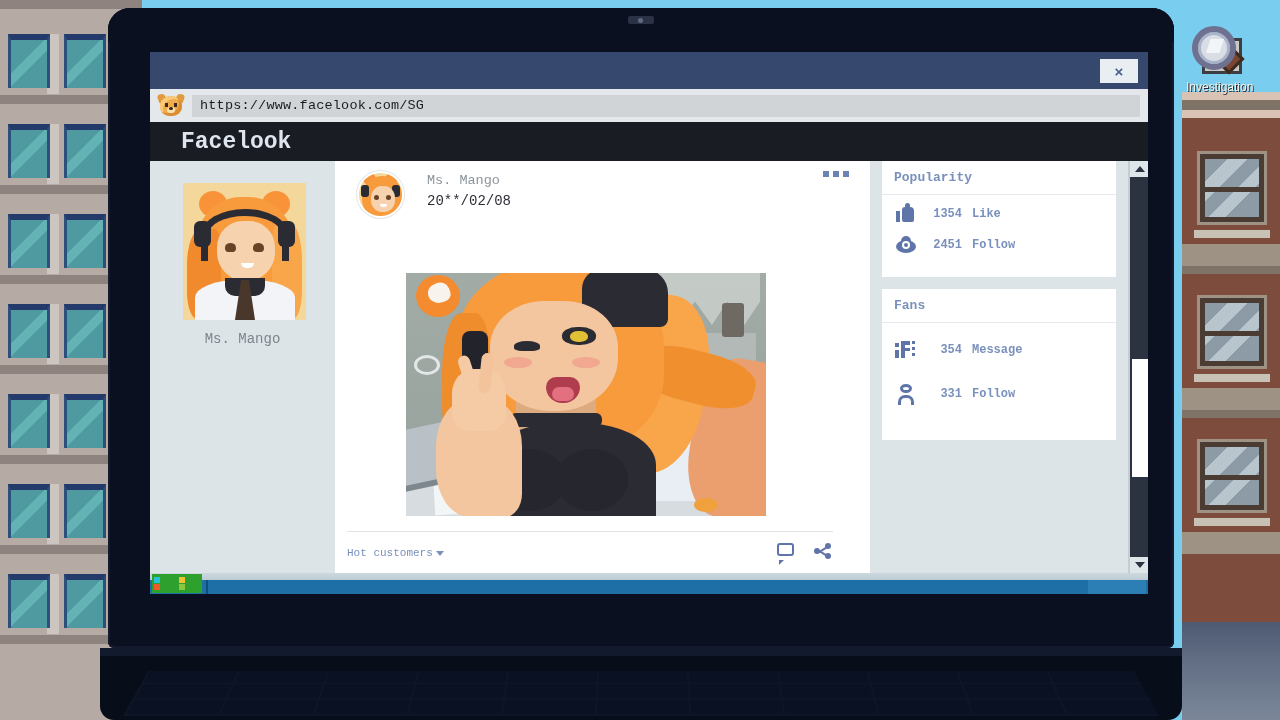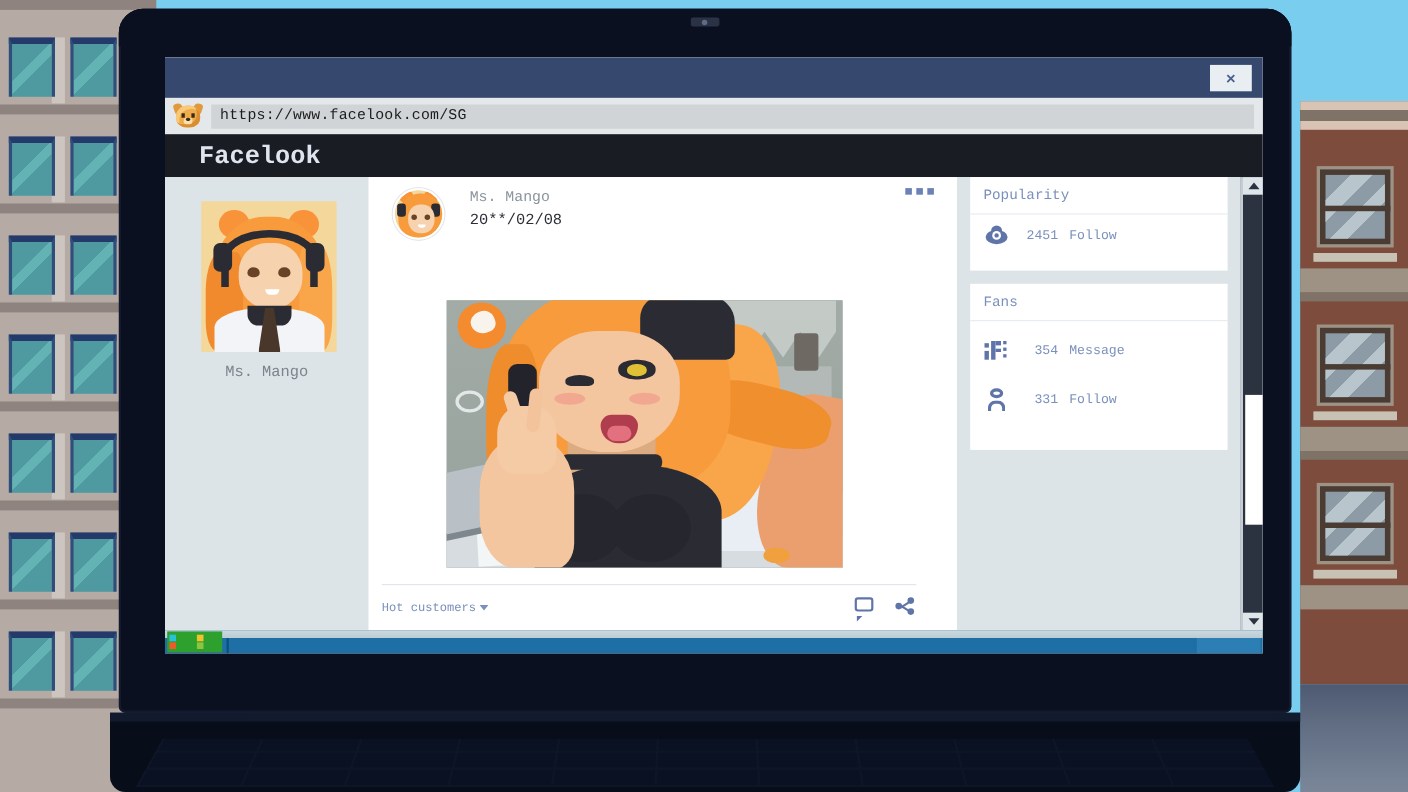--- a/index.html
+++ b/index.html
@@ -230,21 +230,21 @@
   .ic-comment:after{ content:''; position:absolute; left:2px; bottom:-5px; width:0;height:0;
      border-left:5px solid #5f74a8; border-bottom:5px solid transparent;}
   .ic-share i{ position:absolute; width:6px;height:6px; background:#5f74a8; border-radius:50%;}
   .ic-share i:nth-child(1){ left:0; top:5px;}
   .ic-share i:nth-child(2){ right:0; top:0;}
   .ic-share i:nth-child(3){ right:0; top:10px;}
   .ic-share:after{ content:''; position:absolute; left:4px; top:6px; width:9px; height:2px; background:#5f74a8; transform:rotate(-32deg);}
   .ic-share:before{ content:''; position:absolute; left:4px; top:9px; width:9px; height:2px; background:#5f74a8; transform:rotate(32deg);}
 
   
-  .col-right { position:absolute; left:720px; top:0; width:258px; height:318px; }
+  .col-right { position:absolute; left:720px; top:0; width:258px; height:318px;font-weight:bold; }
   .card { background:#fff; margin:0 12px 12px 12px; }
   .card-title { font-family:"Liberation Mono", monospace; font-size:13px; color:#7a90bc;
       padding:9px 12px; border-bottom:1px solid #e6eaef; }
   .card-body { padding:8px 12px 12px 12px; }
   .stat-row { display:flex; align-items:center; margin-bottom:9px; }
   .stat-icon { width:26px; height:22px; position:relative; flex:0 0 26px; }
   .stat-num { font-family:"Liberation Mono", monospace; font-size:12px; color:#7a90bc;
       width:42px; text-align:right; margin-right:10px;}
   .stat-label { font-family:"Liberation Mono", monospace; font-size:12px; color:#7a90bc; }
 
@@ -350,20 +350,28 @@
     <div class="band" style="top:296px; height:22px; background:#9d9284"></div>
     <div class="band" style="top:318px; height:8px; background:#7e7366"></div>
     <div class="rwin" style="left:18px; top:350px">
         <div class="glare"></div>
       </div>
     <div class="sill" style="left:12px; top:426px"></div>
     <div class="band" style="top:440px; height:22px; background:#9d9284"></div>
   </div>
   <div class="road-right"></div>
 
+  <div id="desktop-icon">
+    <div class="mag-wrap">
+      <div class="mag-body"></div>
+      <div class="mag-handle"></div>
+      <div class="mag-lens"></div>
+    </div>
+    <div class="ico-label">Investigation</div>
+  </div>
 </div>
 
 <div id="laptop">
   <div class="lid">
     <div class="lid-top-strip">
       <div class="webcam"></div>
     </div>
 
     <div id="screen">
 
@@ -490,20 +498,29 @@
                 </div>
             </div>
           </div>
         </div>
 
         <div class="col-right">
           <div class="card">
             <div class="card-title">Popularity</div>
             <div class="card-body">
               <div class="stat-row">
+                <div class="stat-icon i-thumb">
+                  <div class="t1"></div>
+                    <div class="t2"></div>
+                    <div class="t3"></div>
+                </div>
+                <div class="stat-num">1354</div>
+                <div class="stat-label">Like</div>
+              </div>
+              <div class="stat-row">
                 <div class="stat-icon i-eye">
                   <div class="e4"></div>
                     <div class="e1"></div>
                     <div class="e2"></div>
                     <div class="e3"></div>
                 </div>
                 <div class="stat-num">2451</div>
                 <div class="stat-label">Follow</div>
               </div>
             </div>

